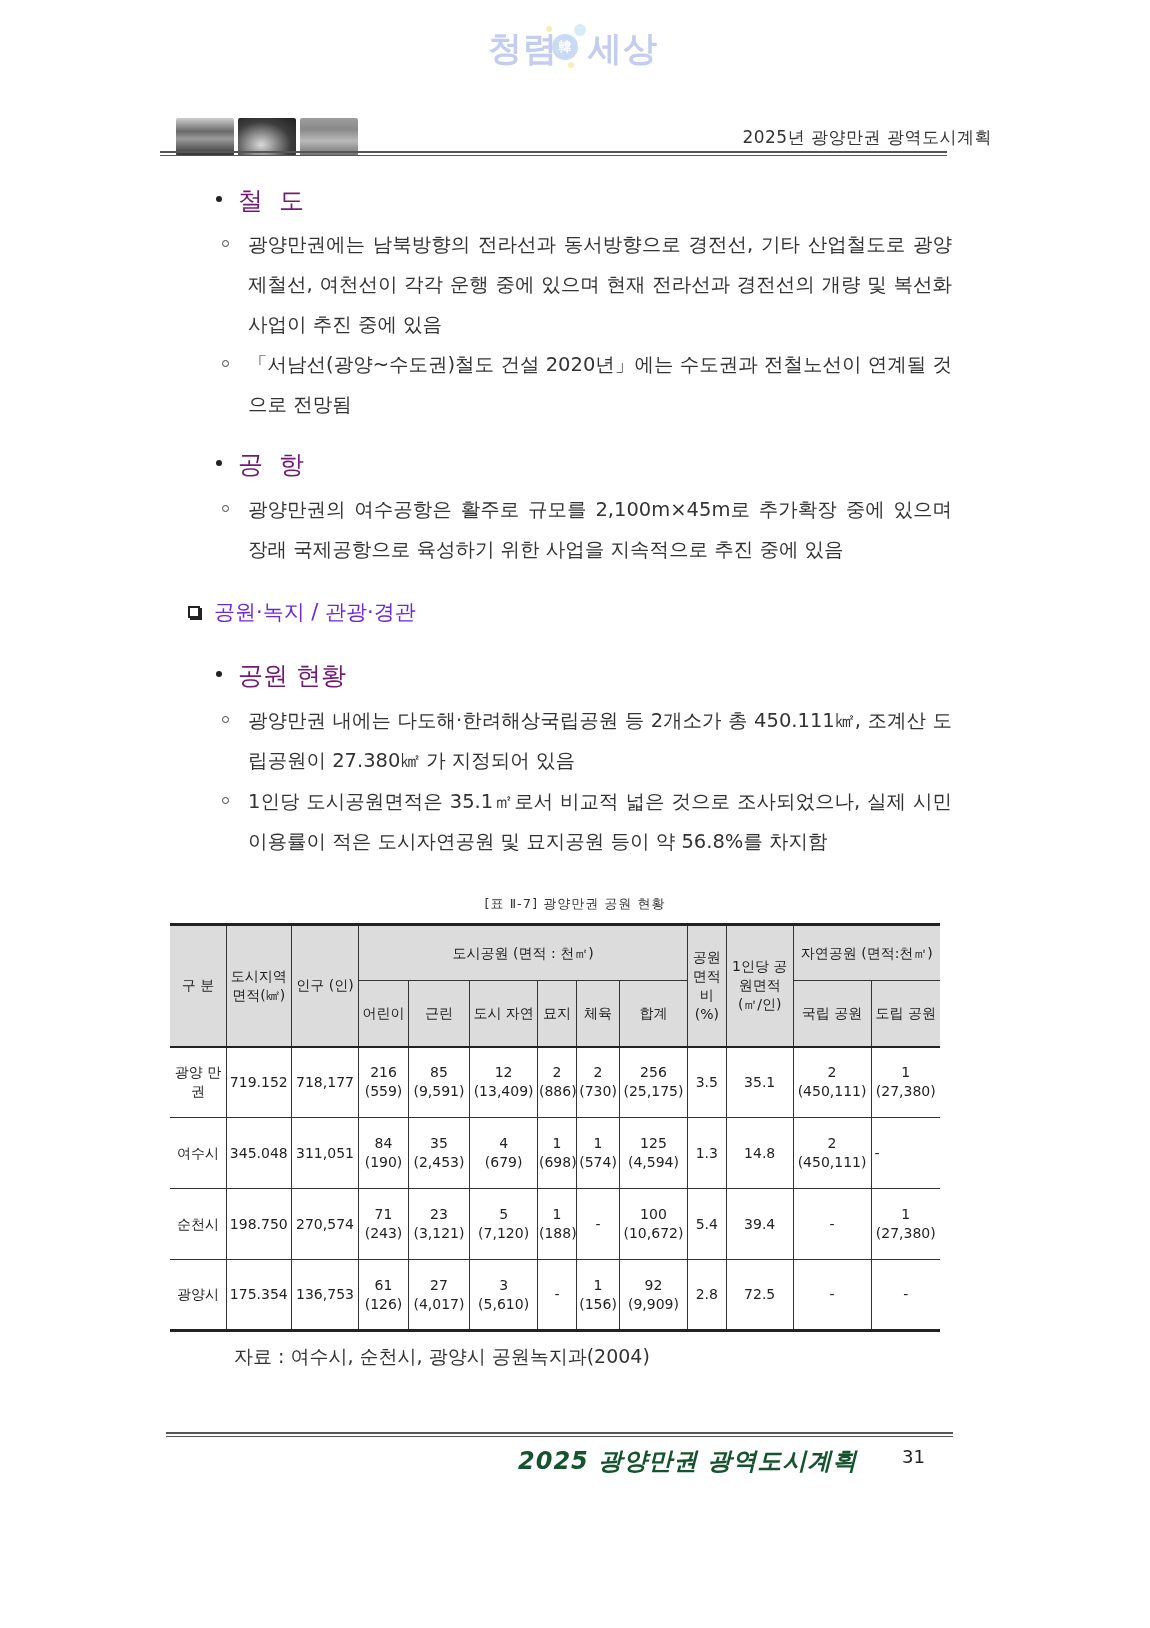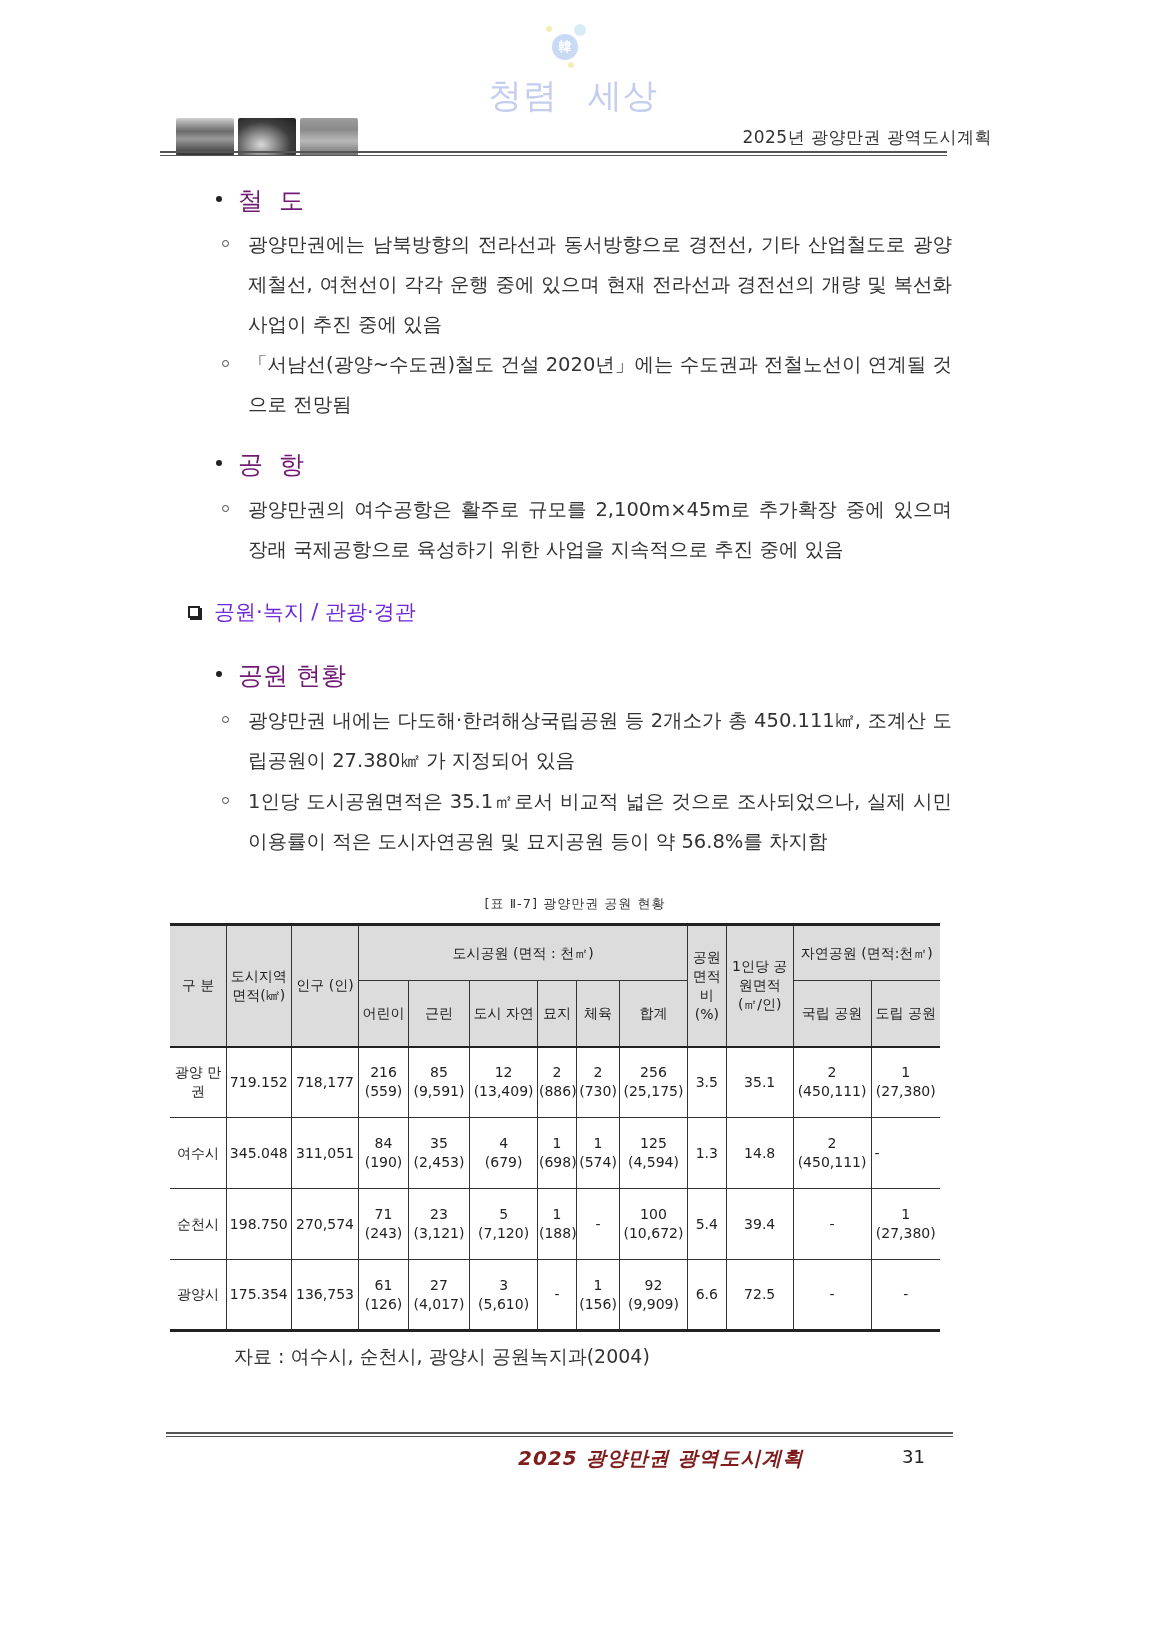--- a/index.html
+++ b/index.html
@@ -1,20 +1,20 @@
 <!DOCTYPE html>
 <html><head>
   <meta charset="utf-8">
   <style>
     * { box-sizing: border-box; margin: 0; padding: 0; }
     html, body { width: 1150px; height: 1628px; background: #ffffff; }
     body { position: relative; font-family: "DejaVu Sans", sans-serif; color: #222; overflow: hidden; }
 
     .logo { position: absolute; left: 488px; top: 22px; width: 176px; height: 50px; }
-    .logo-text { position: absolute; left: 0; top: 4px; font-size: 34px; font-weight: normal; color: #c4cdee; letter-spacing: 1px; font-family: "DejaVu Sans", sans-serif; white-space: nowrap; margin-top: 47px; }
+    .logo-text { position: absolute; left: 0; top: 4px; font-size: 34px; font-weight: bold; color: #c4cdee; letter-spacing: 1px; font-family: "DejaVu Sans", sans-serif; white-space: nowrap; }
     .logo-badge { position: absolute; left: 64px; top: 12px; width: 26px; height: 26px; border-radius: 50%; background: #c9daf5; color: #ffffff; font-size: 13px; text-align: center; line-height: 26px; font-weight: bold; }
     .logo-dot1 { position: absolute; left: 58px; top: 4px; width: 6px; height: 6px; border-radius: 50%; background: #f5efb5; }
     .logo-dot2 { position: absolute; left: 86px; top: 2px; width: 12px; height: 12px; border-radius: 50%; background: #d7ecf7; }
     .logo-dot3 { position: absolute; left: 80px; top: 40px; width: 6px; height: 6px; border-radius: 50%; background: #f5efb5; }
 
     .header { position: absolute; left: 166px; top: 118px; width: 826px; height: 48px; }
     .photo { position: absolute; top: 0; width: 58px; height: 38px; border-radius: 2px; }
     .photo1 { left: 10px; background: linear-gradient(180deg, #cfcfcf 0%, #6b6b6b 35%, #9a9a9a 55%, #2e2e2e 100%); }
     .photo2 { left: 72px; background: radial-gradient(ellipse at 40% 70%, #dadada 0%, #9a9a9a 25%, #3e3e3e 60%, #1f1f1f 100%); }
     .photo3 { left: 134px; background: linear-gradient(180deg, #9d9d9d 0%, #8a8a8a 30%, #b9b9b9 60%, #6e6e6e 100%); }
@@ -41,21 +41,21 @@
     table.parks tbody tr:first-child td { border-top: 2px solid #222; }
     table.parks tbody td { height: 71px; }
     table.parks tbody td.rowhead { font-size: 14px; }
     table.parks td.left { text-align: left; padding-left: 3px; }
     .cell-line { display: block; }
 
     .source { position: absolute; left: 234px; top: 1338px; font-size: 19px; color: #333; white-space: nowrap; margin-top: 6px; }
 
     .footer { position: absolute; left: 0; top: 1446px; width: 1150px; height: 30px; }
     .footer-left { position: absolute; left: 234px; top: 0; font-size: 19px; font-family: "DejaVu Serif", serif; font-style: italic; color: #333; white-space: nowrap; }
-    .footer-title { position: absolute; left: 518px; top: -1px; font-size: 20px; font-weight: bold; font-style: italic; color: #7f1d1d; white-space: nowrap; letter-spacing: 1px; }
+    .footer-title { position: absolute; left: 518px; top: -1px; font-size: 24px; font-weight: bold; font-style: italic; color: #14532d; white-space: nowrap; letter-spacing: 1px; }
     .footer-page { position: absolute; left: 902px; top: 0; font-size: 18px; color: #222; }
   </style>
 </head>
 <body>
 
 <div class="logo">
   <span class="logo-dot1"></span>
   <span class="logo-dot2"></span>
   <span class="logo-dot3"></span>
   <span class="logo-text"><span>청렴</span><span style="display:inline-block;width:30px;"></span><span>세상</span></span>
@@ -284,21 +284,21 @@
           <span class="cell-line">-</span>
         </td>
       <td>
           <span class="cell-line">1</span>
           <span class="cell-line">(156)</span>
         </td>
       <td>
           <span class="cell-line">92</span>
           <span class="cell-line">(9,909)</span>
         </td>
-      <td>6.6</td>
+      <td>2.8</td>
       <td>72.5</td>
       <td>
           <span class="cell-line">-</span>
         </td>
       <td>
           <span class="cell-line">-</span>
         </td>
     </tr>
   </tbody>
 </table>

